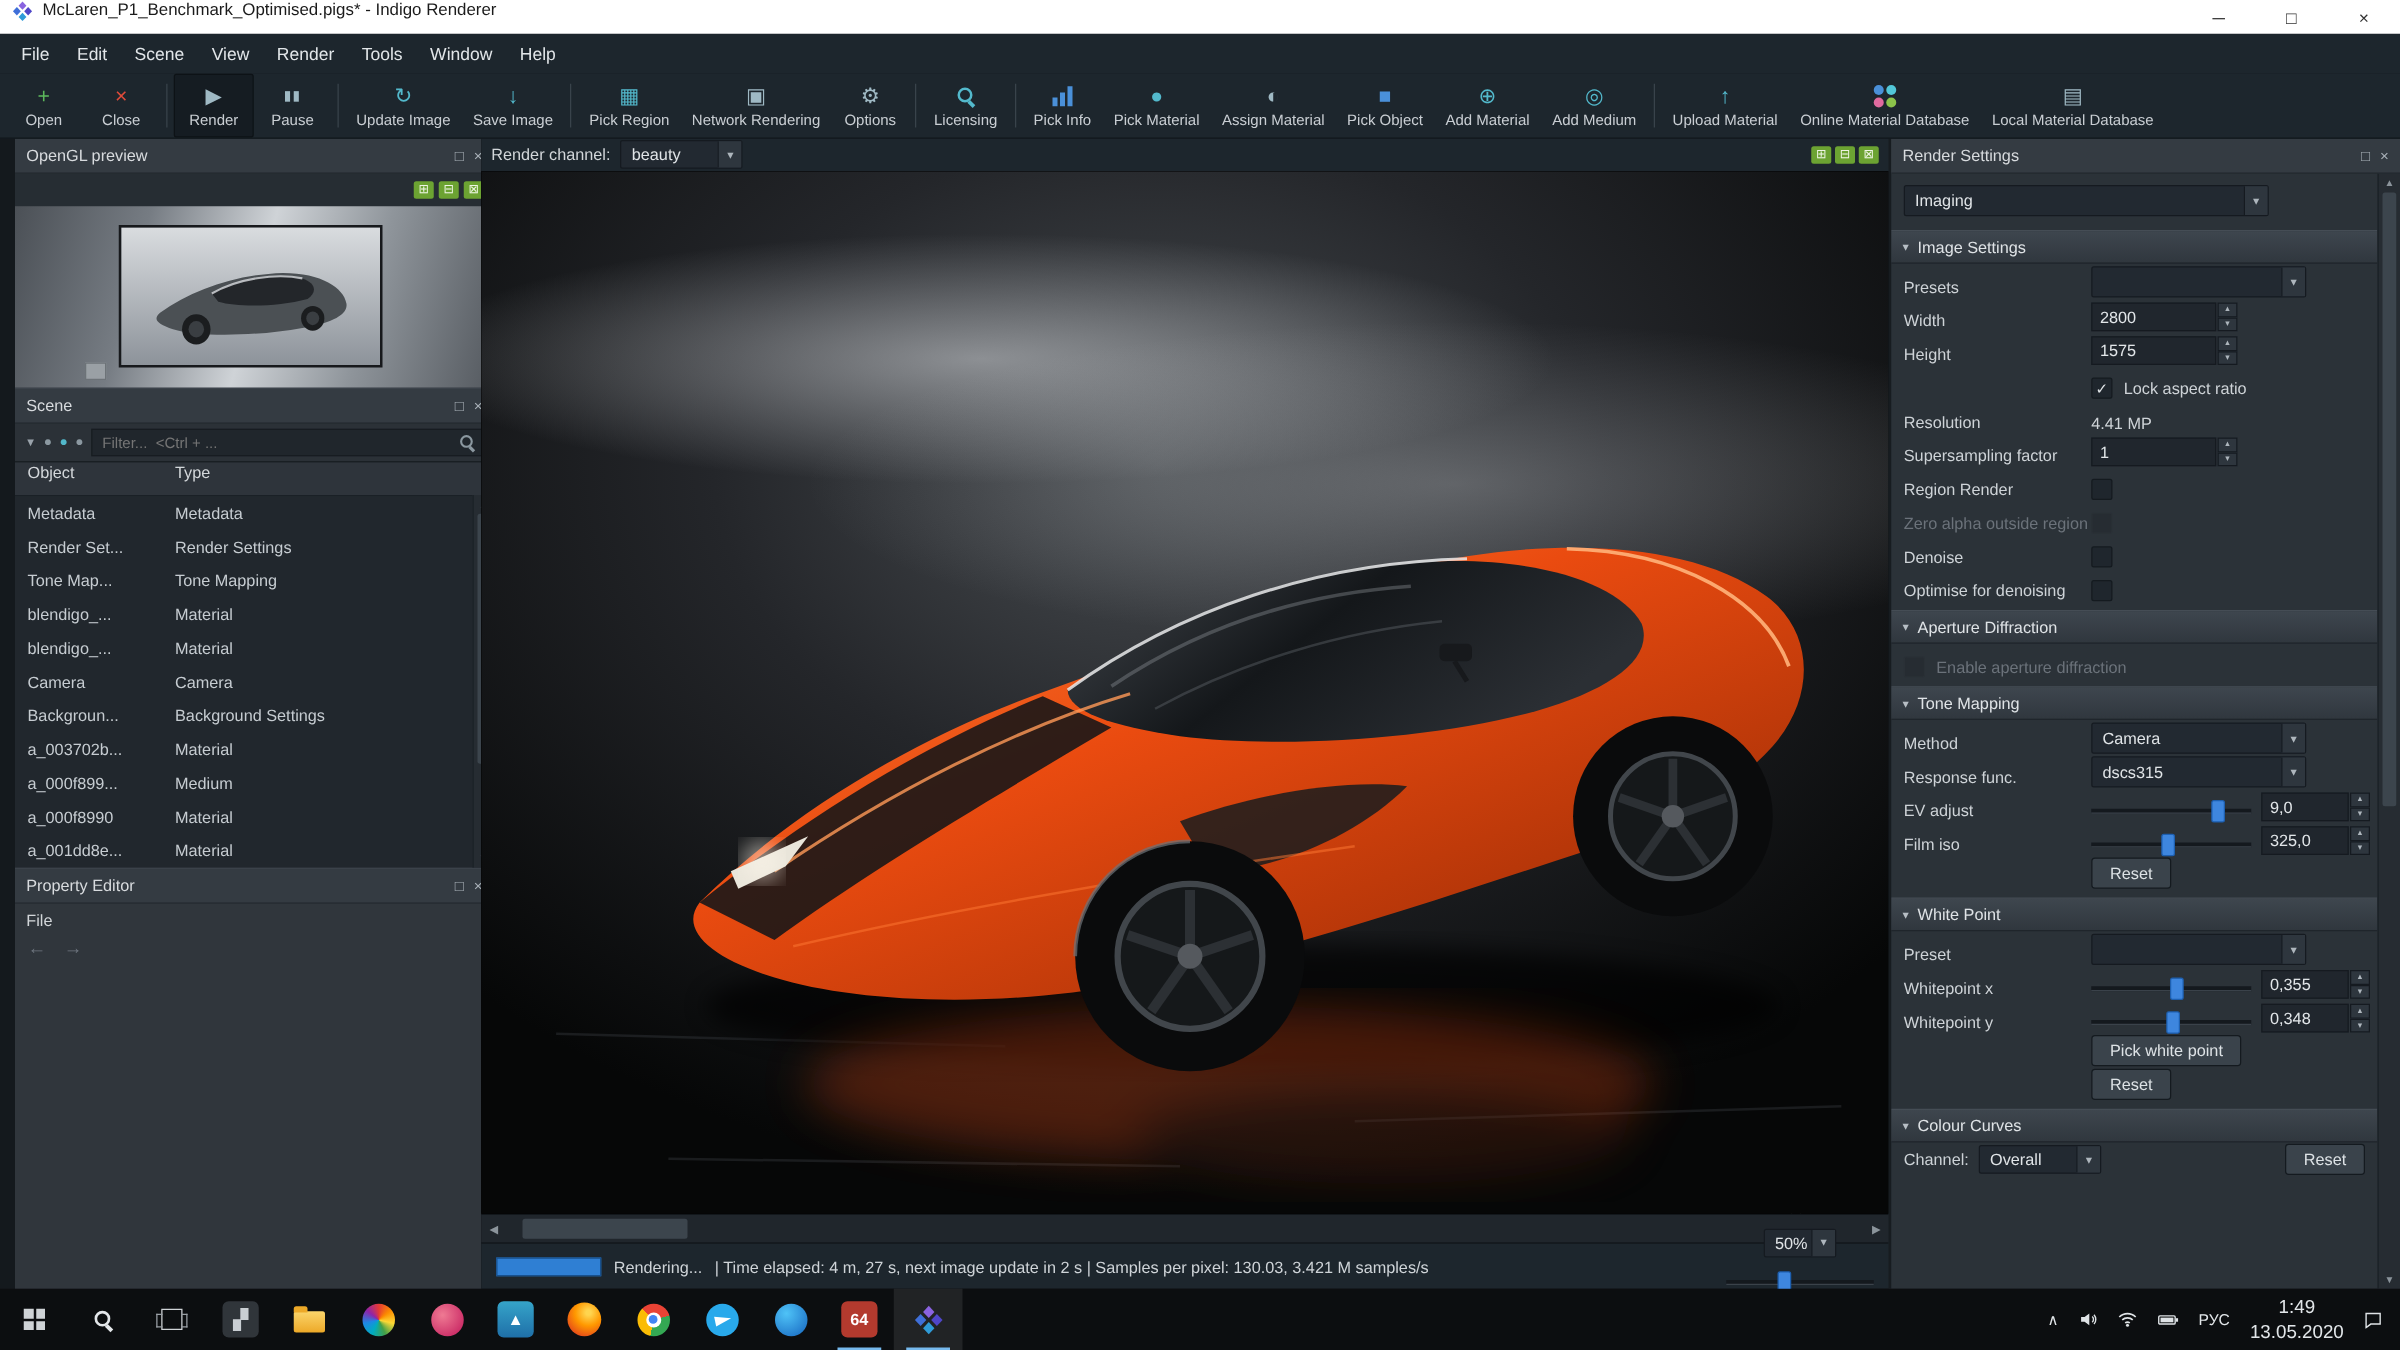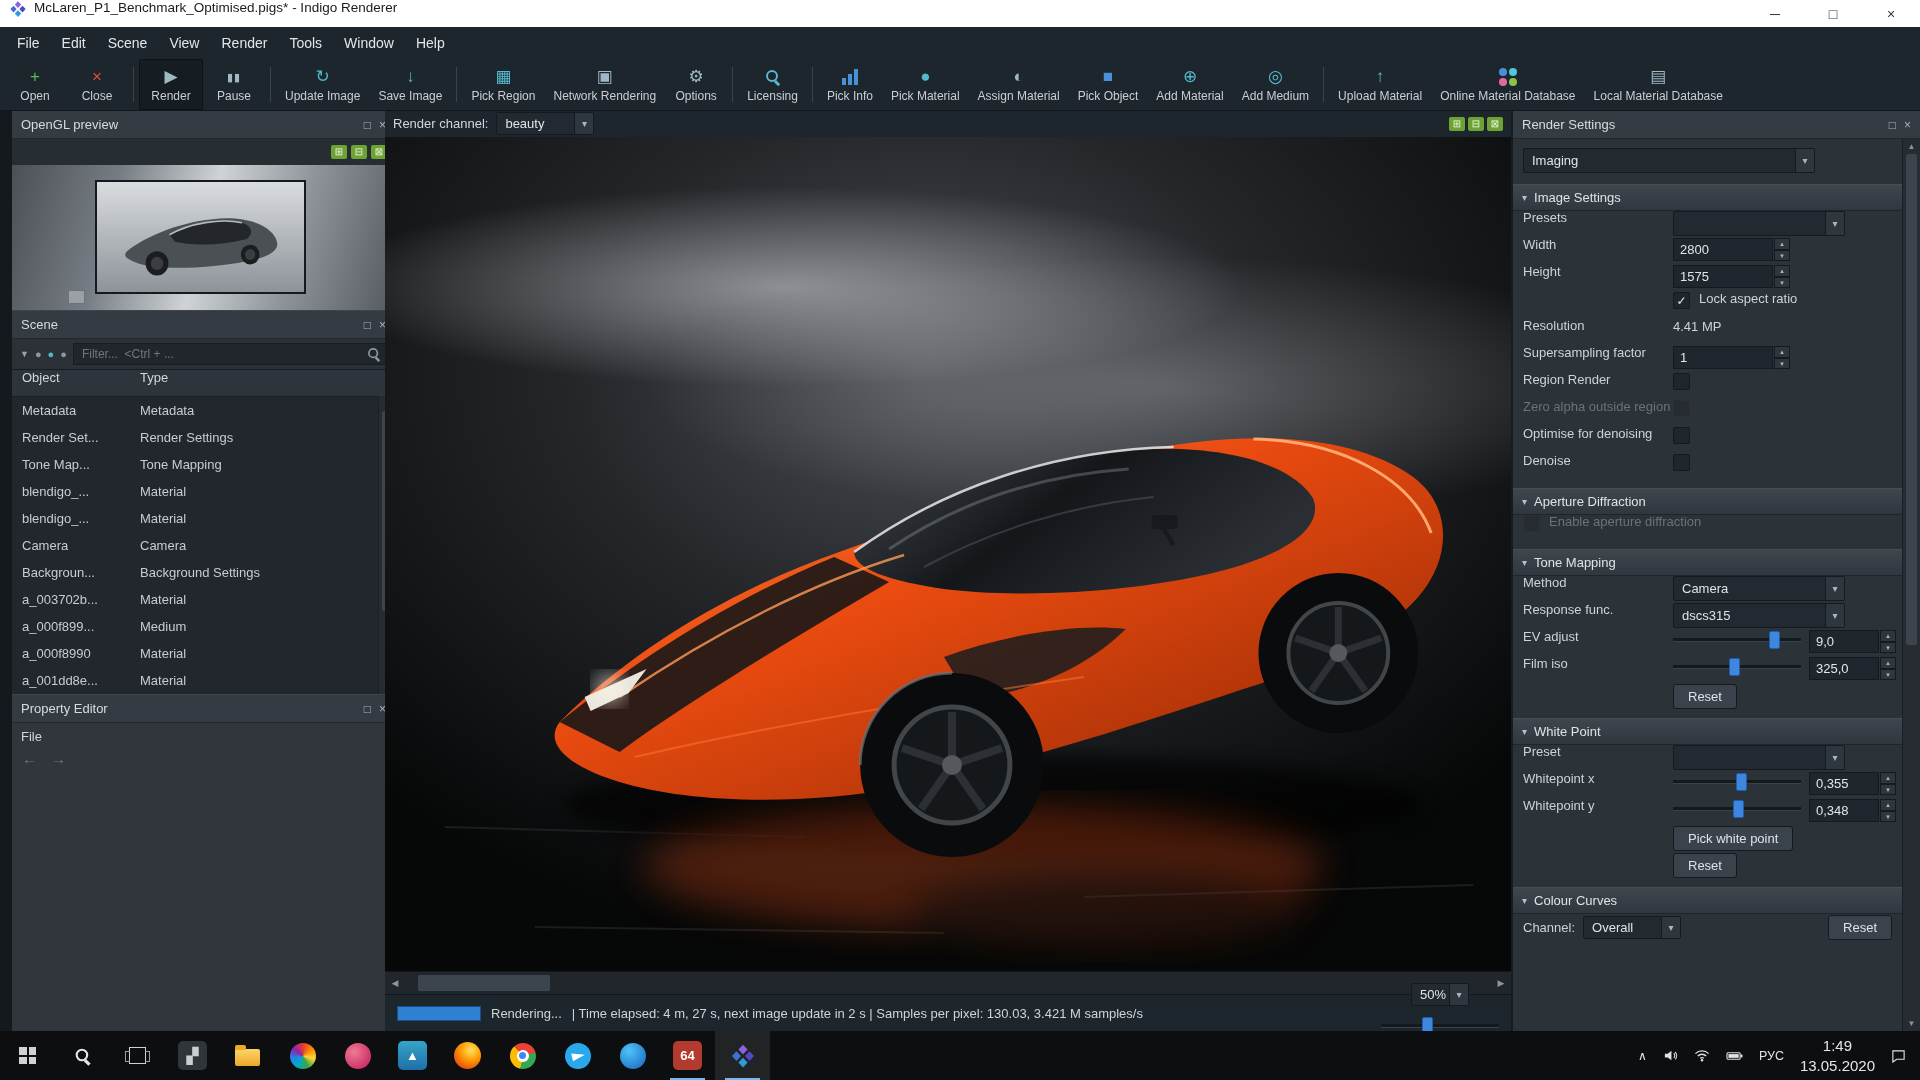--- a/index.html
+++ b/index.html
@@ -105,21 +105,21 @@
   .rp-body{flex:1;display:flex;overflow:hidden;}
   .rp-content{flex:1;display:flex;flex-direction:column;overflow:hidden;}
   .rp-scroll{width:17px;background:#262c32;border-left:1px solid #1a2026;display:flex;flex-direction:column;align-items:center;
     font-size:8px;color:#8b949b;}
   .rp-scroll .thumb{width:11px;background:#3c454d;border-radius:2px;}
   .mode-row{padding:9px 10px 4px;}
   .mode-row .dd{width:290px;}
   .sec-hdr{height:25px;margin-top:7px;background:linear-gradient(#3e464e,#30373e);border-top:1px solid #454d55;
     border-bottom:1px solid #1f252b;display:flex;align-items:center;gap:7px;padding:0 9px;color:#dfe3e6;flex:none;}
   .sec-hdr .tri{font-size:10px;color:#b7bec4;}
-  .srow{display:flex;align-items:flex-start;min-height:27px;padding:0 10px;color:#ced3d7;}
+  .srow{display:flex;align-items:flex-end;min-height:27px;padding:0 10px;color:#ced3d7;}
   .srow .lbl{width:150px;flex:none;line-height:1.15;}
   .srow .lbl.wide{width:auto;margin-left:9px;}
   .srow .dd{width:170px;}
   .srow.indent{padding-left:160px;}
   .srow .gap{width:8px;flex:none;}
   .dim-txt{color:#6b727a;}
   .res-val{color:#ced3d7;}
   .curves-row{display:flex;align-items:center;padding:0 10px;min-height:27px;}
   .curves-row .dd{width:96px;height:21px;margin-left:8px;}
   
@@ -603,25 +603,25 @@
         </div>
         <div class="srow">
           <span class="lbl">Region Render</span>
           <span class="cb"></span>
         </div>
         <div class="srow">
           <span class="lbl dim-txt">Zero alpha outside region</span>
           <span class="cb dim"></span>
         </div>
         <div class="srow">
+          <span class="lbl">Denoise</span>
+          <span class="cb"></span>
+        </div>
+        <div class="srow">
           <span class="lbl">Optimise for denoising</span>
-          <span class="cb"></span>
-        </div>
-        <div class="srow">
-          <span class="lbl">Denoise</span>
           <span class="cb"></span>
         </div>
 
         <div class="sec-hdr">
           <span class="tri">▾</span>
           <span>Aperture Diffraction</span>
         </div>
         <div class="srow">
           <span class="cb dim"></span>
           <span class="lbl wide dim-txt">Enable aperture diffraction</span>

